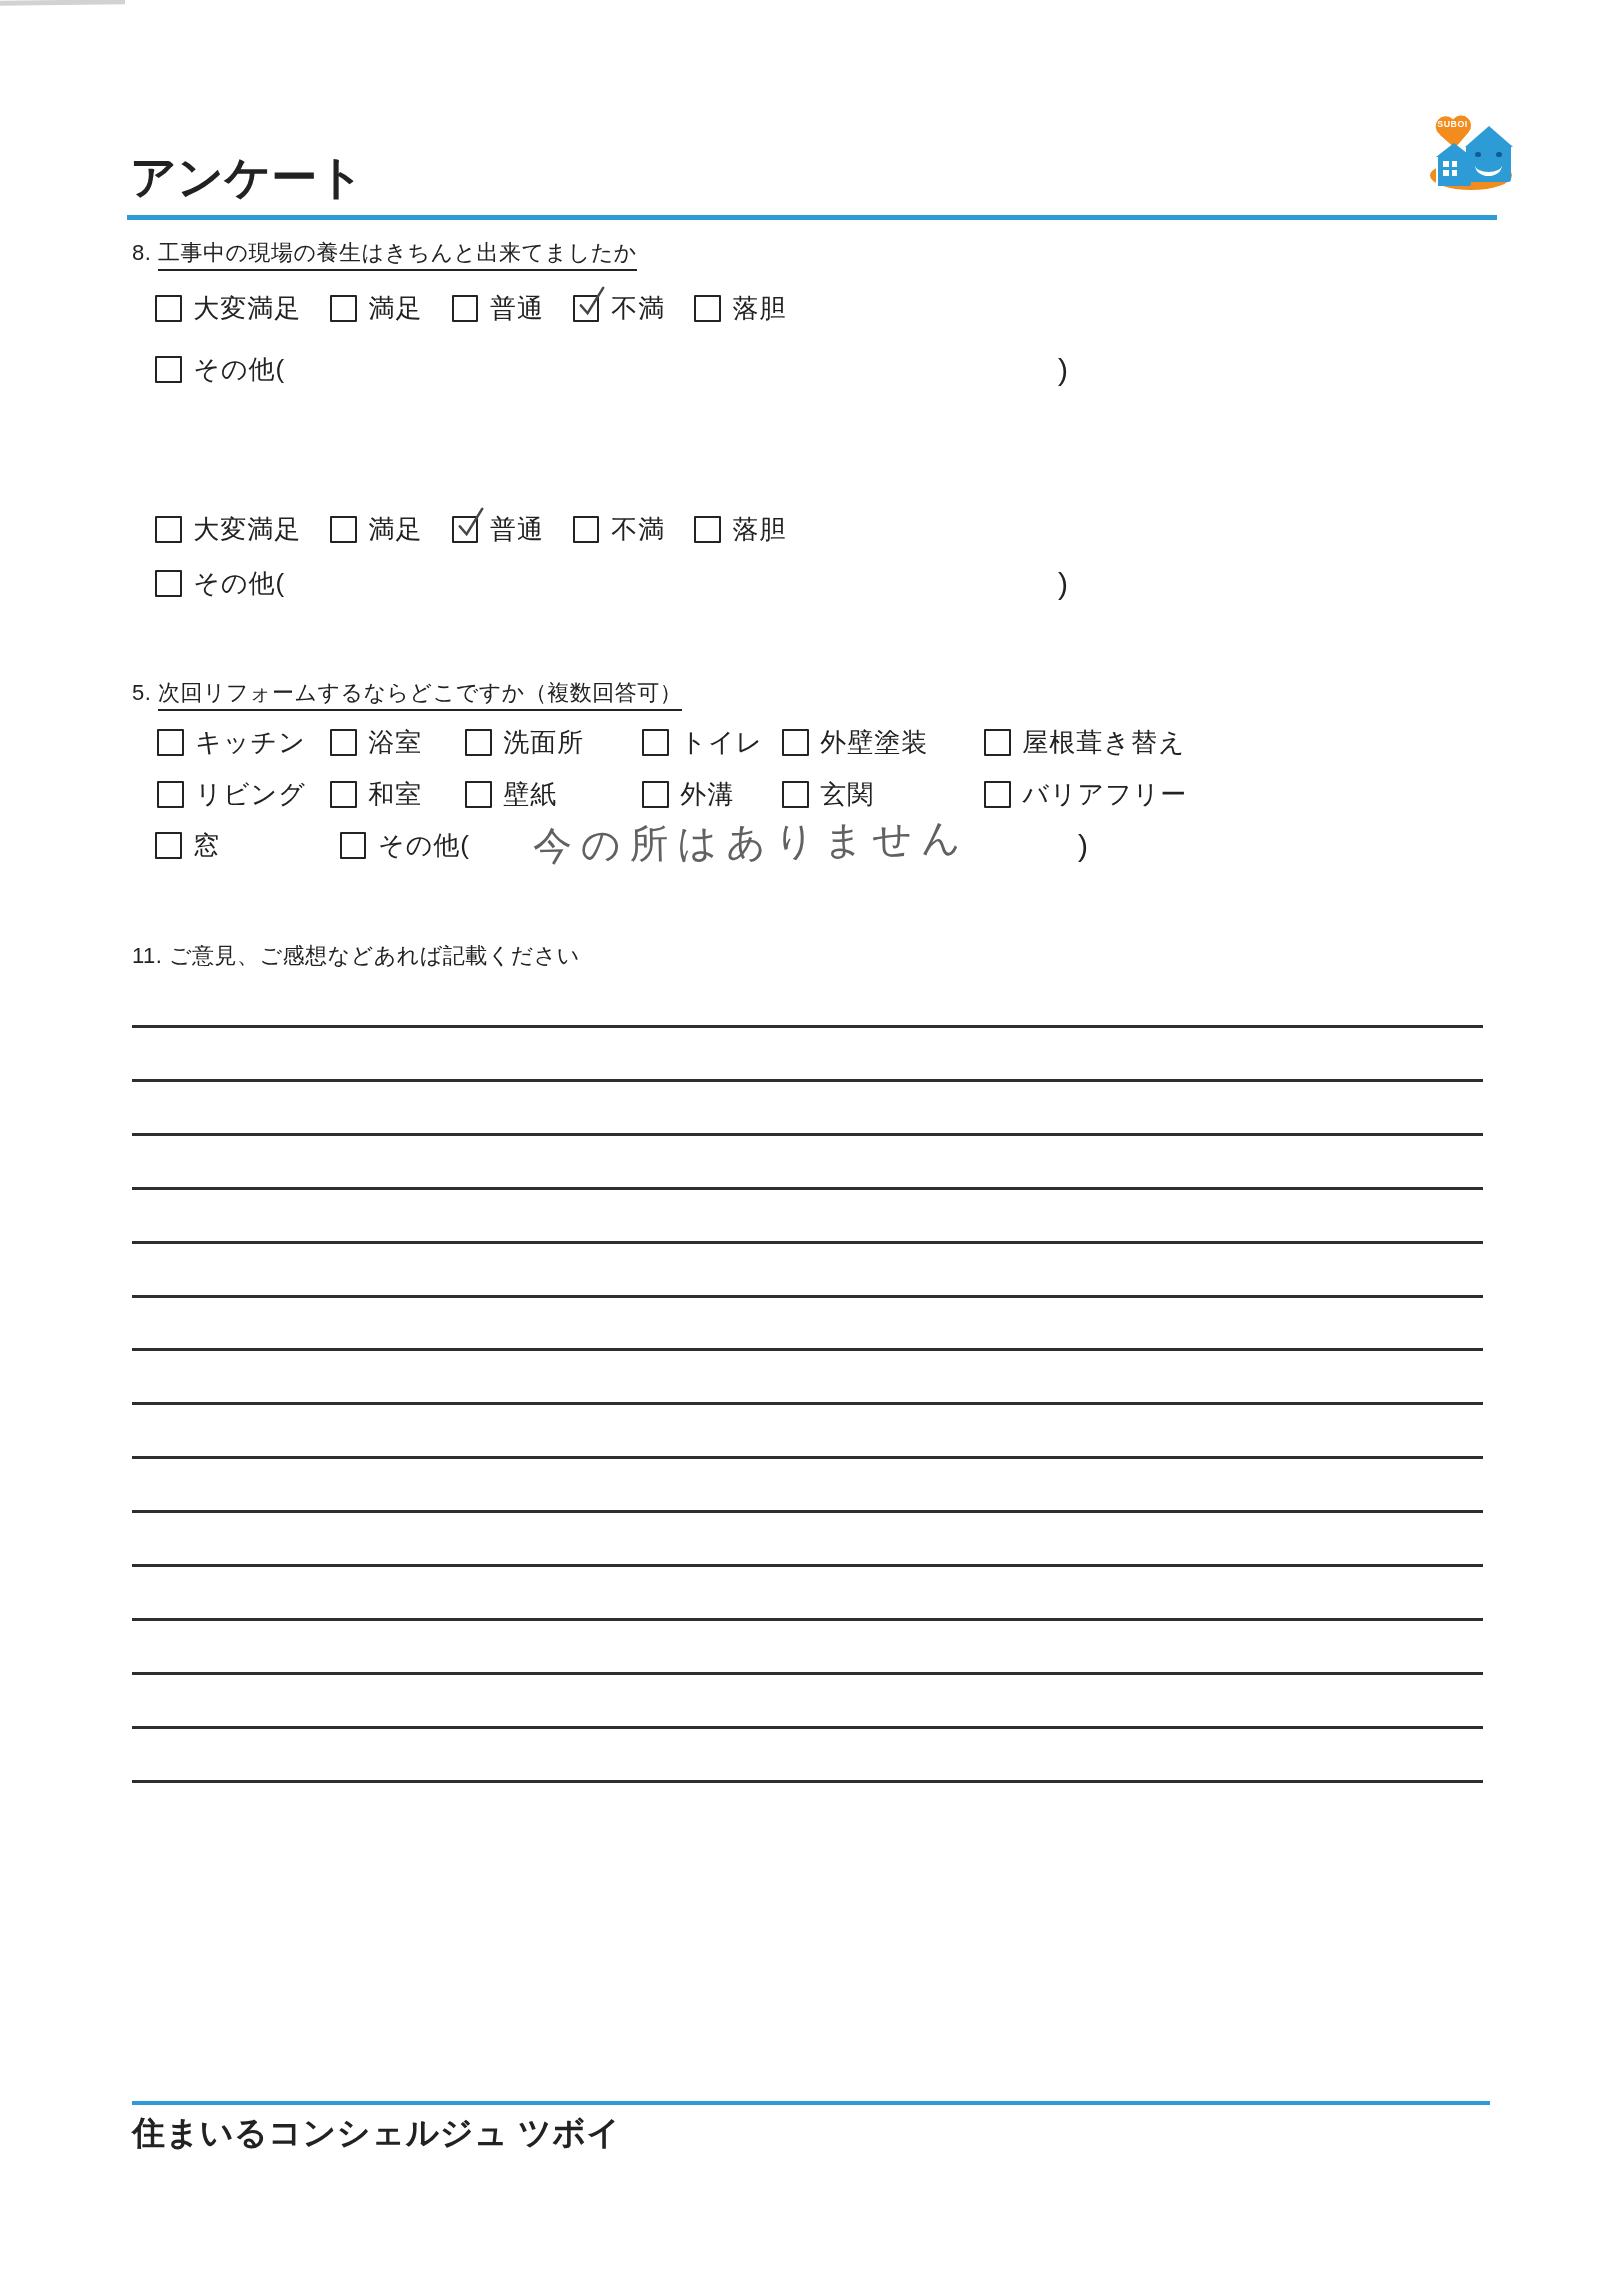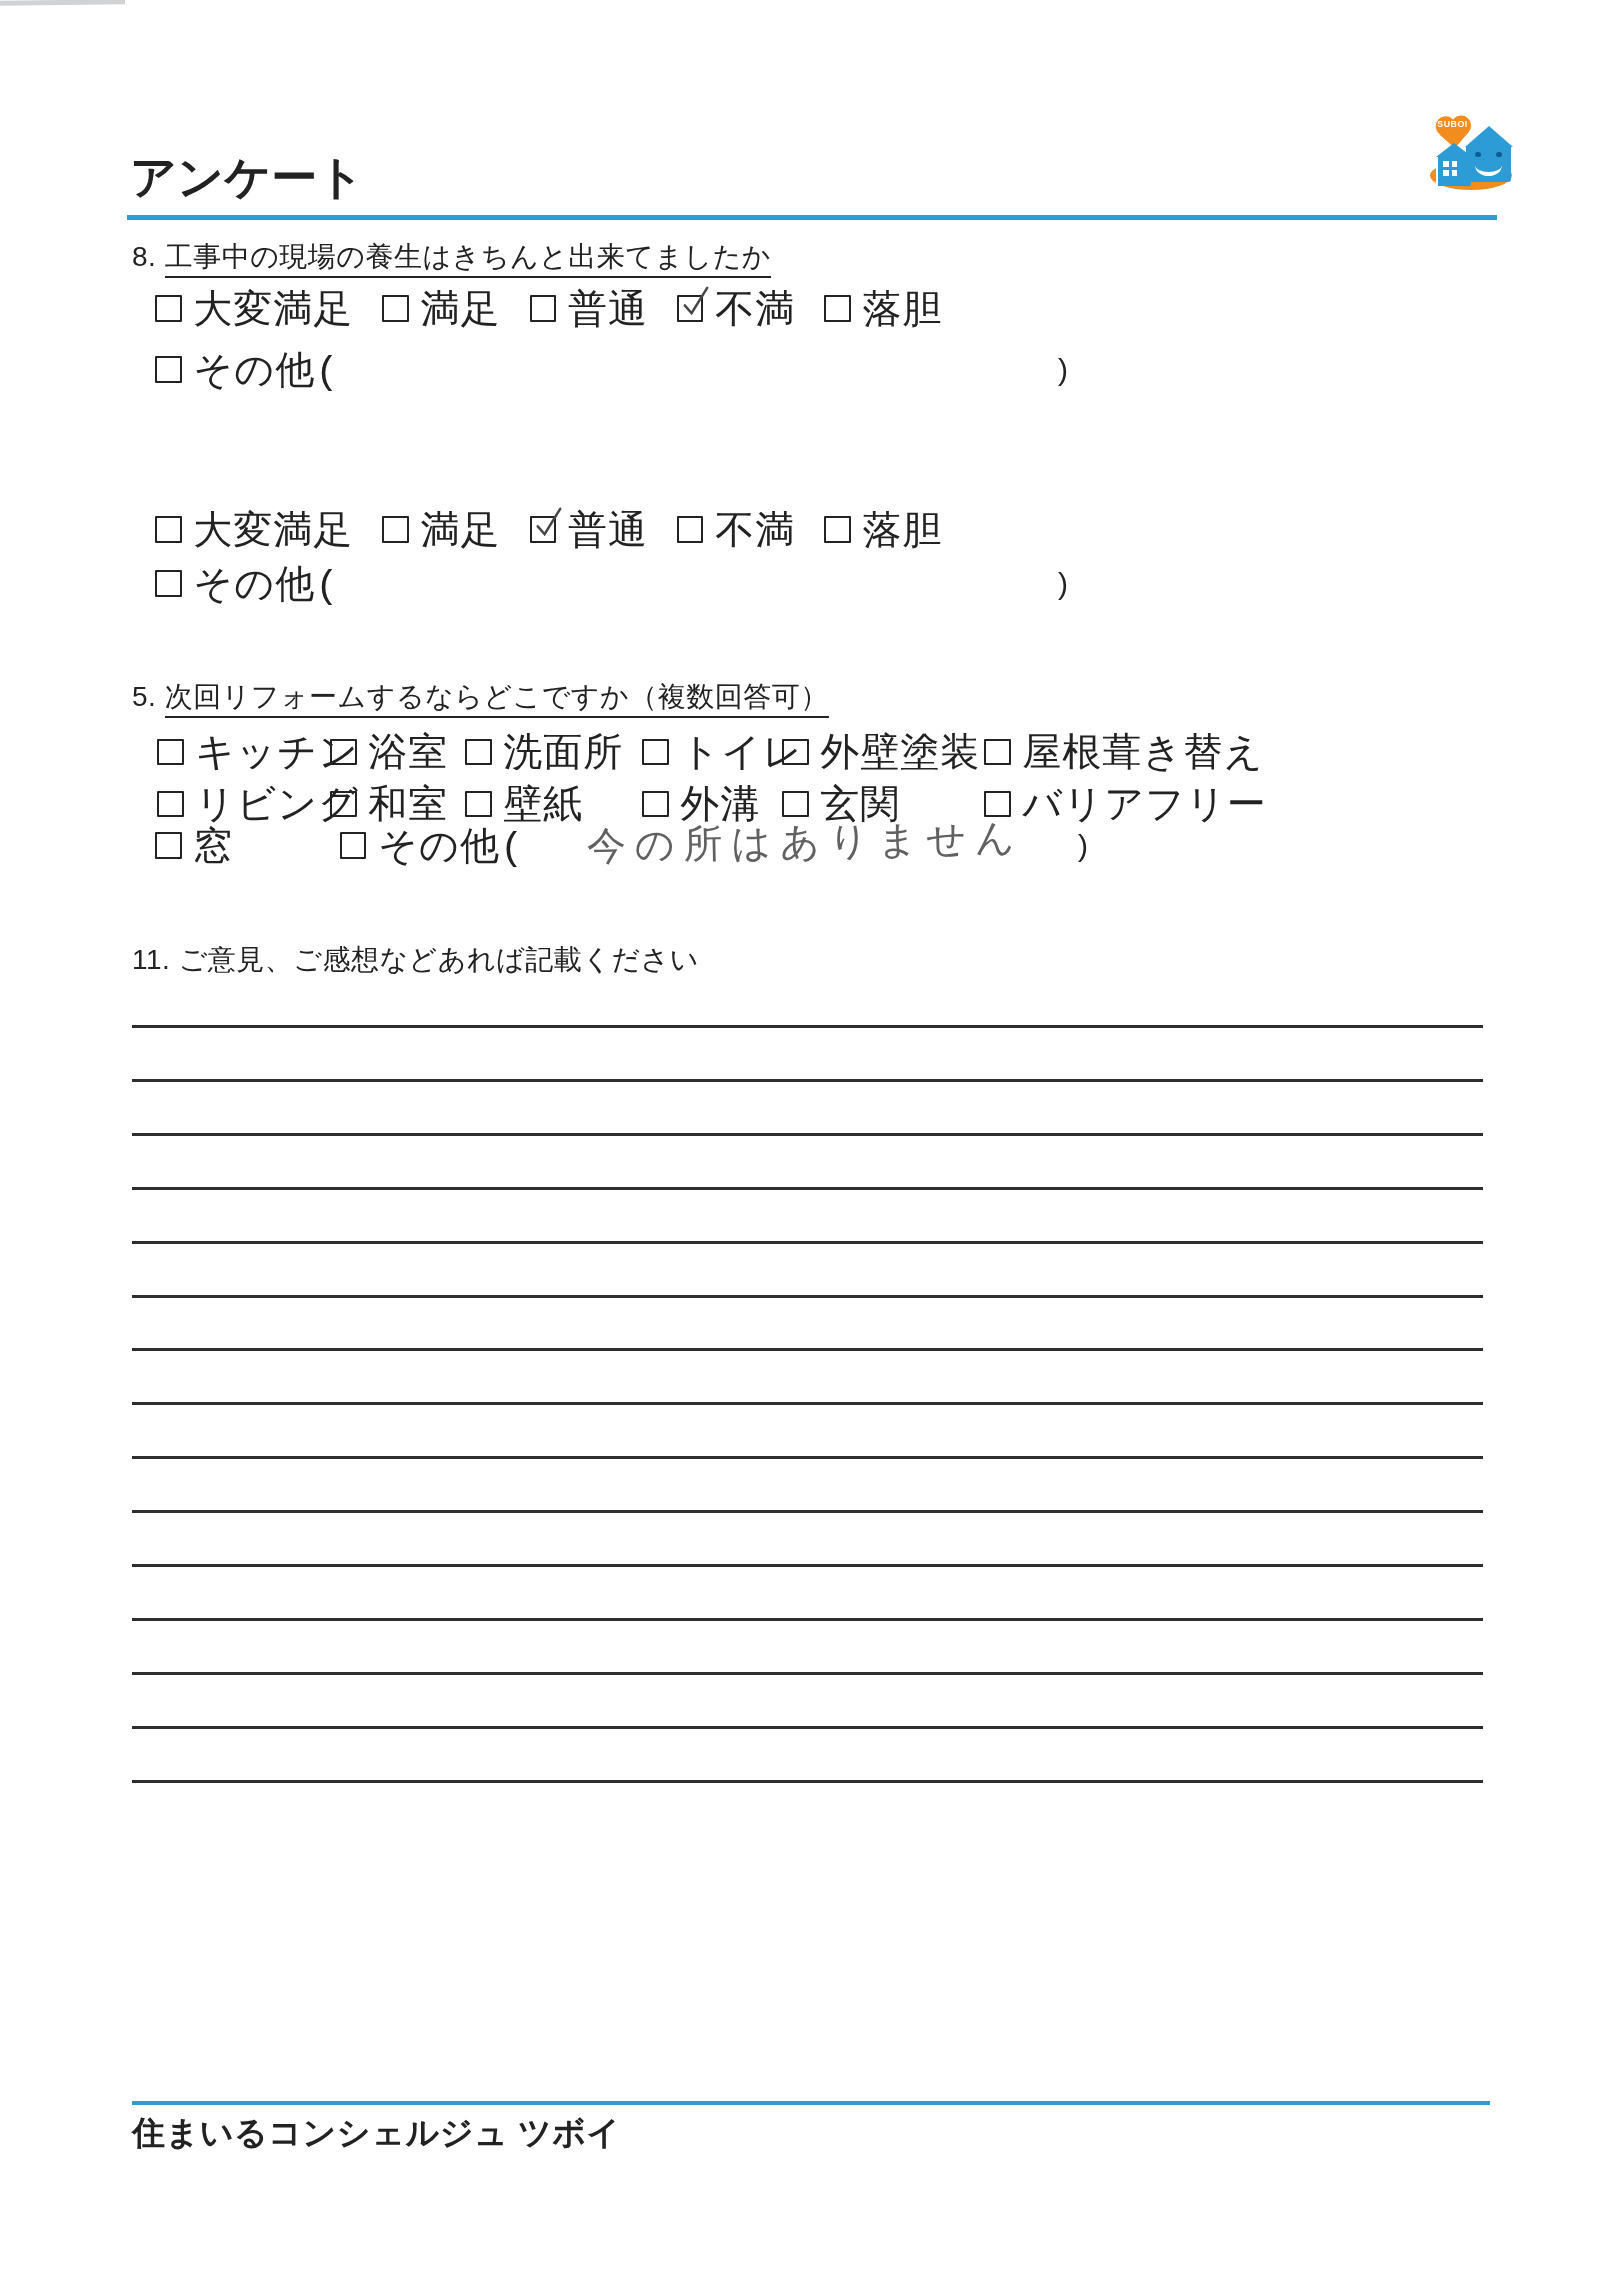--- a/index.html
+++ b/index.html
@@ -35,29 +35,29 @@
   .eye{position:absolute;top:4.9px;width:5.9px;height:5.9px;border-radius:50%;background:#0E5E93;}
   .eye.l{left:8.8px;} .eye.r{right:8.8px;}
   .smile{position:absolute;left:8.8px;top:7.8px;width:27.4px;height:17.6px;border:0;border-bottom:4.9px solid #ffffff;border-radius:50%;}
   .house-left{left:5.9px;top:33px;width:35px;z-index:3;}
   .house-left .roof{border-left:18.6px solid transparent;border-right:18.6px solid transparent;border-bottom:14.7px solid #2D9CD6;}
   .house-left .hbody{width:33px;height:29px;margin:0 auto;border-left:2px solid #ffffff;border-radius:0 0 2px 2px;}
   .windows{position:absolute;left:4.9px;top:3.9px;width:15.7px;height:15.7px;display:grid;grid-template-columns:5.9px 5.9px;grid-template-rows:5.9px 5.9px;gap:2.9px;}
   .windows span{background:#ffffff;display:block;}
 
   
-  .q-heading{position:absolute;left:132px;font-size:28px;font-weight:500;white-space:nowrap;letter-spacing:0.5px;}
+  .q-heading{position:absolute;left:132px;font-size:22px;font-weight:500;white-space:nowrap;letter-spacing:0.5px;}
   .q-heading .qtext{border-bottom:2.9px solid #232323;padding-bottom:3.9px;}
   .q-heading.no-underline .qtext{border-bottom:0;text-align:center;}
 
   
   .opt-row{position:absolute;left:155px;display:flex;gap:29px;align-items:center;height:33px;}
   .grid-row{position:absolute;left:157px;display:grid;grid-template-columns:173px 135px 177px 140px 202px auto;align-items:center;height:33px;}
   .opt{display:flex;align-items:center;gap:11.8px;white-space:nowrap;}
-  .opt-label{font-size:39px;letter-spacing:1px;font-family:Liberation Mono, monospace;}
+  .opt-label{font-size:26px;letter-spacing:1px;}
   .cb{position:relative;display:inline-block;width:26.5px;height:26.5px;border:2.9px solid #232323;border-radius:1px;box-sizing:border-box;flex:0 0 auto;}
   .cb .tick{display:none;position:absolute;left:-2px;top:-11.8px;width:37px;height:37px;}
   .cb.checked .tick{display:block;}
 
   
   .other-row{position:absolute;left:155px;width:913px;display:flex;align-items:center;gap:11.8px;height:33px;}
   .close-paren{margin-left:auto;font-size:30px;}
   .handwriting{font-size:39px;color:#616161;letter-spacing:8.8px;margin-left:51px;transform:rotate(-1.2deg);position:relative;top:-3.9px;white-space:nowrap;}
   .row3{width:933px;}
   .row3 .cell-first{width:173px;display:flex;align-items:center;gap:11.8px;}

